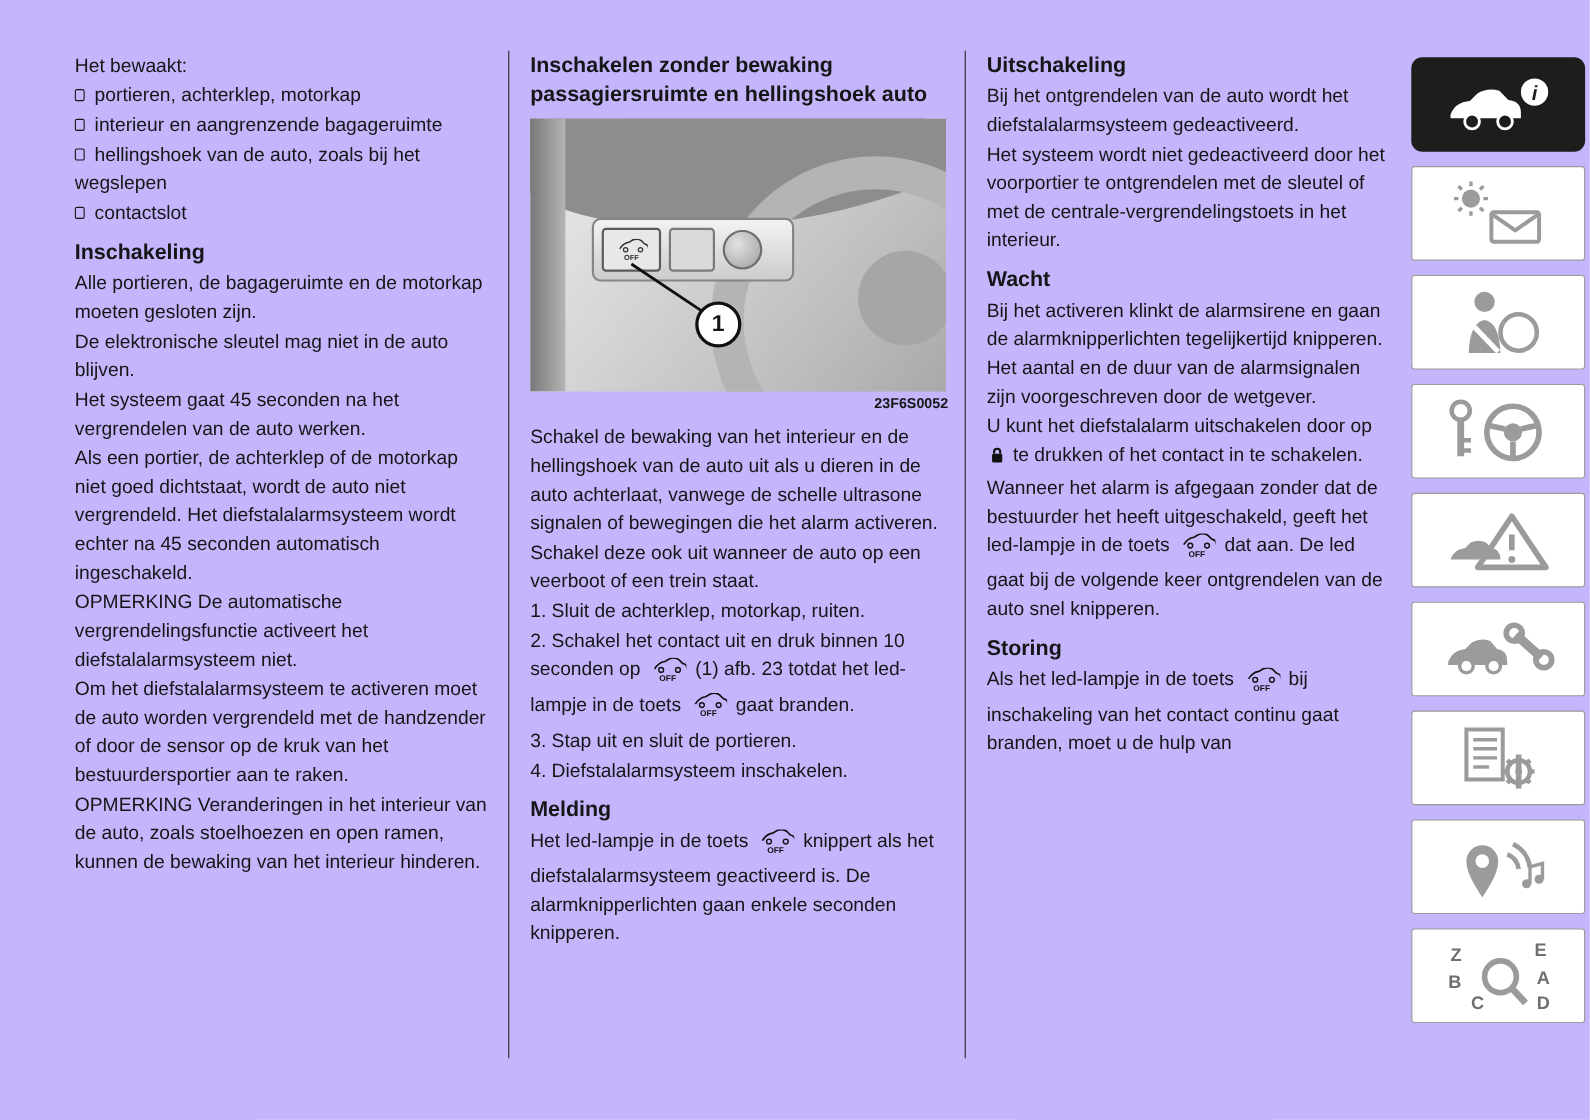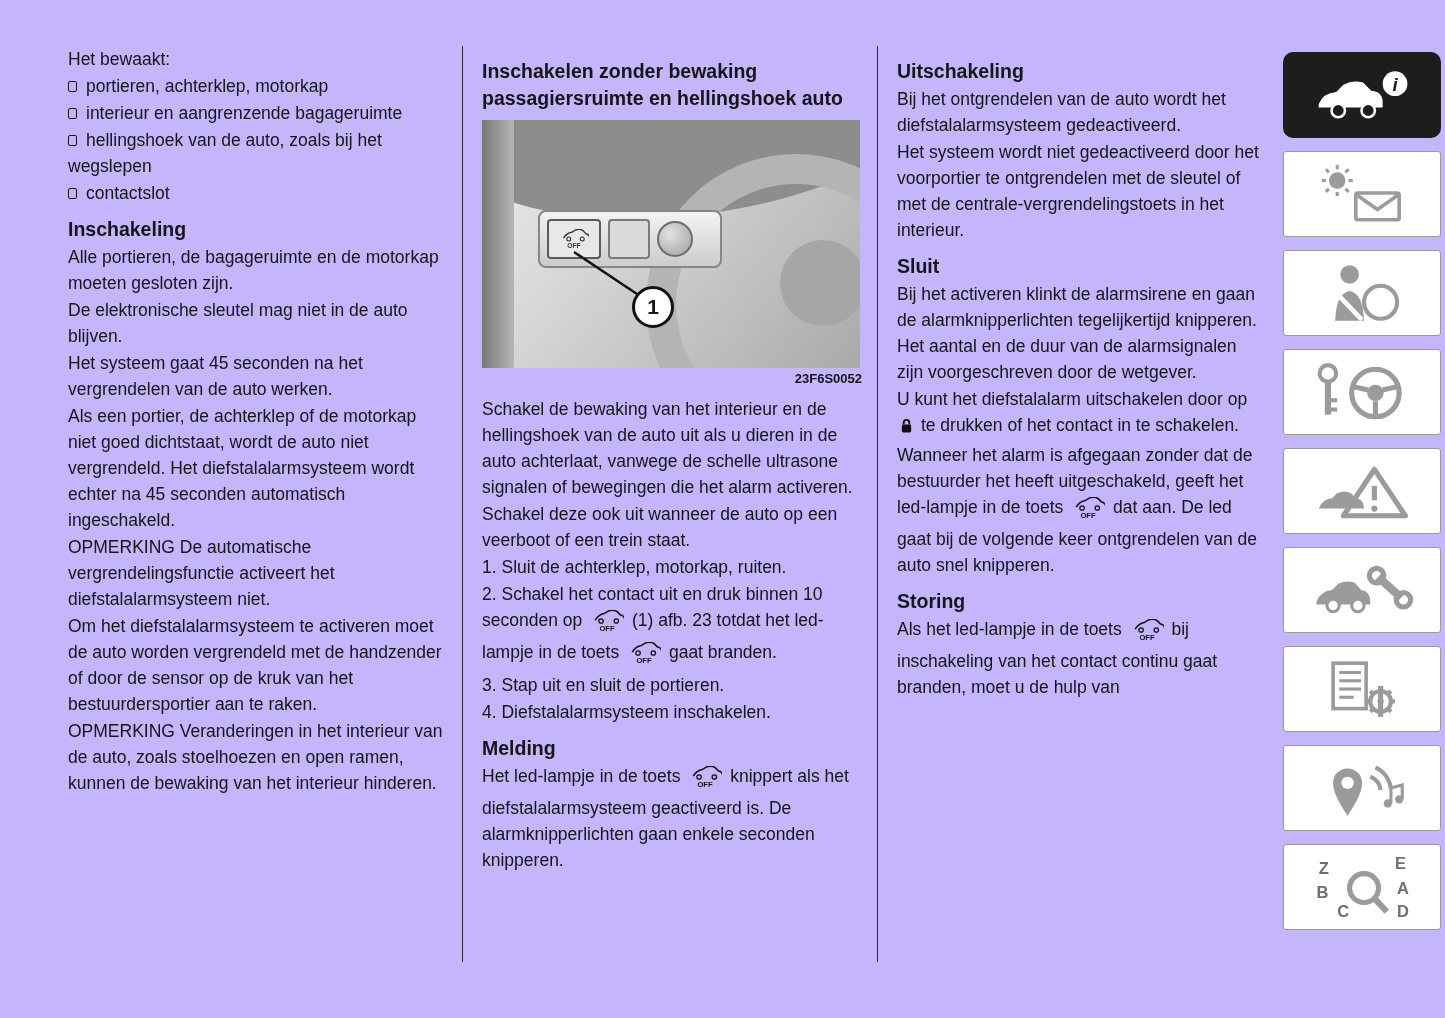--- a/index.html
+++ b/index.html
@@ -10,21 +10,21 @@
   .col { position:absolute; top:46px; }
   .col-left  { left:68px;  width:378px; }
   .col-mid   { left:482px; width:380px; }
   .col-right { left:897px; width:368px; }
 
   .vdiv { position:absolute; top:46px; width:1px; height:916px; background:#2a2a2a; }
   .vdiv1 { left:462px; } .vdiv2 { left:877px; }
 
   .para { font-size:17.5px; line-height:26px; margin:0 0 1px; }
   .h { font-weight:700; font-size:19.5px; line-height:27px; margin:10px 0 1px; }
-  .h.first { margin-top:12px; }
+  .h.first { margin-top:0; }
 
   .sq { display:inline-block; width:9px; height:11px; border:1.6px solid #161616; border-radius:2px; margin-right:9px; }
 
   
   .caroff { display:inline-block; vertical-align:-6px; margin:0 3px; }
   .lockic { display:inline-block; vertical-align:-3px; margin:0 3px; }
 
   
   .figure { position:relative; width:378px; height:248px; margin:8px 0 2px;
             background:linear-gradient(130deg,#ededed 0%,#d6d6d6 38%,#bcbcbc 75%,#a9a9a9 100%); overflow:hidden; }
@@ -152,21 +152,21 @@
     </p>
   </div>
 
   <div class="vdiv vdiv2"></div>
 
   <div class="col col-right">
     <p class="h first">Uitschakeling</p>
     <p class="para">Bij het ontgrendelen van de auto wordt het diefstalalarmsysteem gedeactiveerd.</p>
     <p class="para">Het systeem wordt niet gedeactiveerd door het voorportier te ontgrendelen met de sleutel of met de centrale-vergrendelingstoets in het interieur.</p>
 
-    <p class="h">Sluit</p>
+    <p class="h">Wacht</p>
     <p class="para">Bij het activeren klinkt de alarmsirene en gaan de alarmknipperlichten tegelijkertijd knipperen. Het aantal en de duur van de alarmsignalen zijn voorgeschreven door de wetgever.</p>
     <p class="para">
       <span>U kunt het diefstalalarm uitschakelen door op</span>
       <span class="lockic">
         <svg viewBox="0 0 14 18" width="13" height="17">
           <path d="M4 8 V6 a3 3 0 0 1 6 0 v2" fill="none" stroke="#111" stroke-width="2"></path>
           <rect x="2" y="8" width="10" height="8.5" rx="1.5" fill="#111"></rect>
         </svg>
       </span>
       <span>te drukken of het contact in te schakelen.</span>

